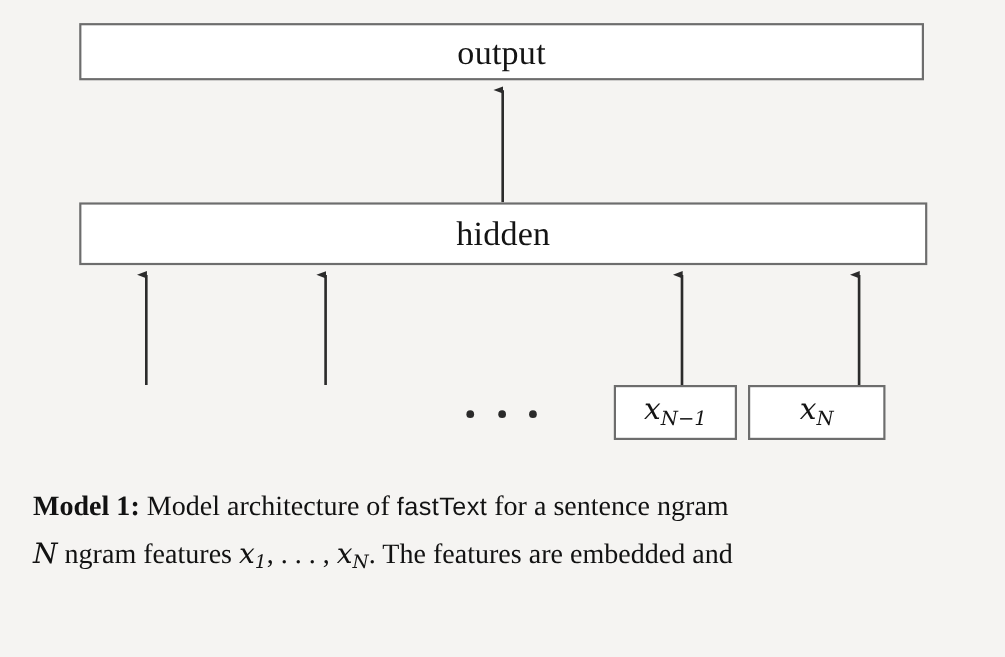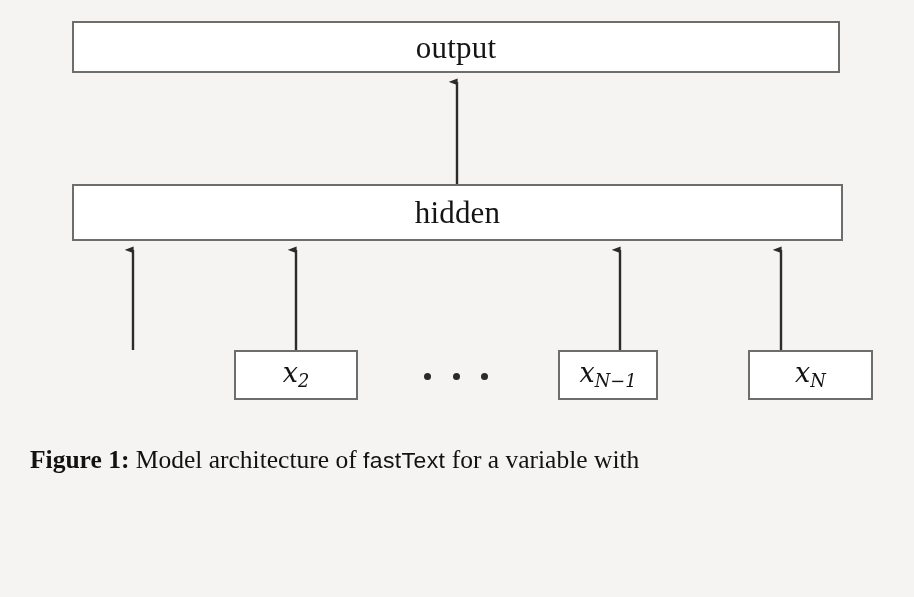--- a/index.html
+++ b/index.html
@@ -51,22 +51,22 @@
   #output-box  { left: 72px;  top: 21px;  width: 768px; height: 52px; }
   #hidden-box  { left: 72px;  top: 184px; width: 771px; height: 57px; }
 
   .feature-box {
     top: 350px;
     height: 50px;
     font-size: 27px;
   }
   #feature-box-0 { left: 72px;  width: 126px; }
   #feature-box-1 { left: 234px; width: 124px; }
-  #feature-box-2 { left: 558px; width: 100px; }
-  #feature-box-3 { left: 748px; width: 125px; }
+  #feature-box-2 { left: 558px; width: 112px; }
+  #feature-box-3 { left: 680px; width: 125px; }
 
   .math {
     font-family: "DejaVu Serif", "Liberation Serif", serif;
     font-style: italic;
     color: #141414;
     white-space: nowrap;
   }
   .math .sub {
     font-size: 0.66em;
     vertical-align: -0.30em;
@@ -156,39 +156,37 @@
 
     <div id="hidden-box" class="node-box layer-box">
       <span>hidden</span>
     </div>
 
     <div id="output-box" class="node-box layer-box">
       <span>output</span>
     </div>
 
 
-    <div id="feature-box-1" class="node-box feature-box">
-      <span class="math"><span>x</span><span class="sub">2</span></span>
-    </div>
 
     <div id="feature-box-2" class="node-box feature-box">
       <span class="math"><span>x</span><span class="sub">N−1</span></span>
     </div>
 
     <div id="feature-box-3" class="node-box feature-box">
       <span class="math"><span>x</span><span class="sub">N</span></span>
     </div>
 
     <div class="ellipsis">
       <i></i>
         <i></i>
         <i></i>
     </div>
 
   </div>
 
   <div class="caption">
-    <span class="caption-line"><span class="lead">Figure 1:</span><span> Model architecture of </span><span class="mono">fastText</span><span> for a variable with</span></span>
+    <span class="caption-line"><span class="lead">Model 1:</span><span> Model architecture of </span><span class="mono">fastText</span><span> for a sentence ngram</span></span>
 
+    <span class="caption-line"><span class="mathit">N</span><span> ngram features </span><span class="mathit"><span>x</span><span class="sub">1</span></span><span>, . . . , </span><span class="mathit"><span>x</span><span class="sub">N</span></span><span>. The features are embedded and</span></span>
 
   </div>
 
 </div>
 
 </body></html>

